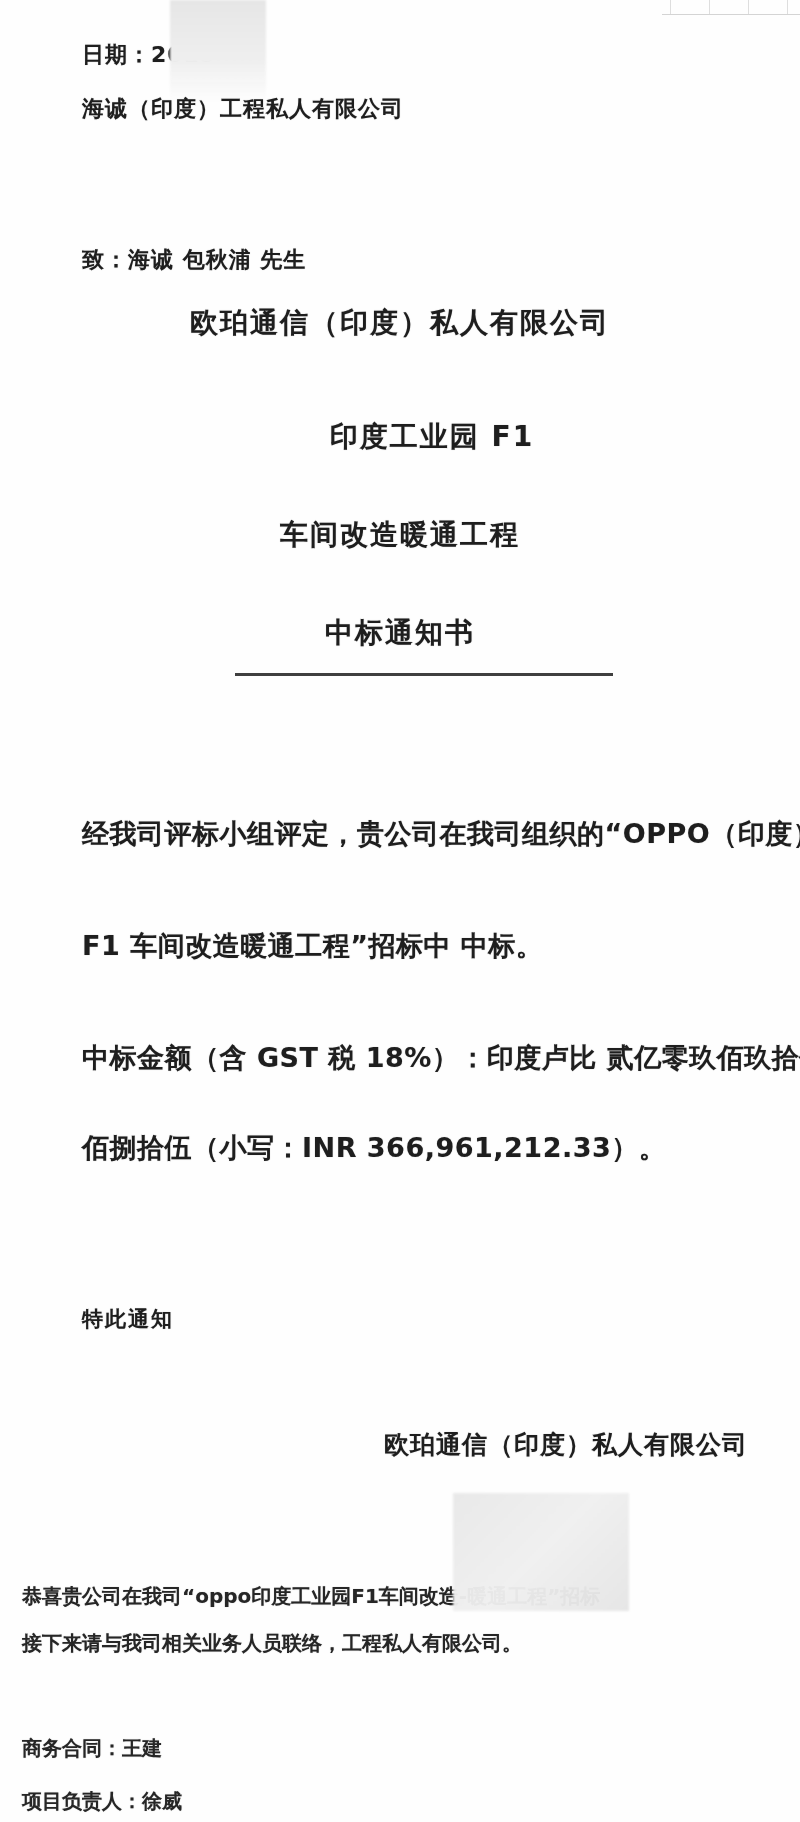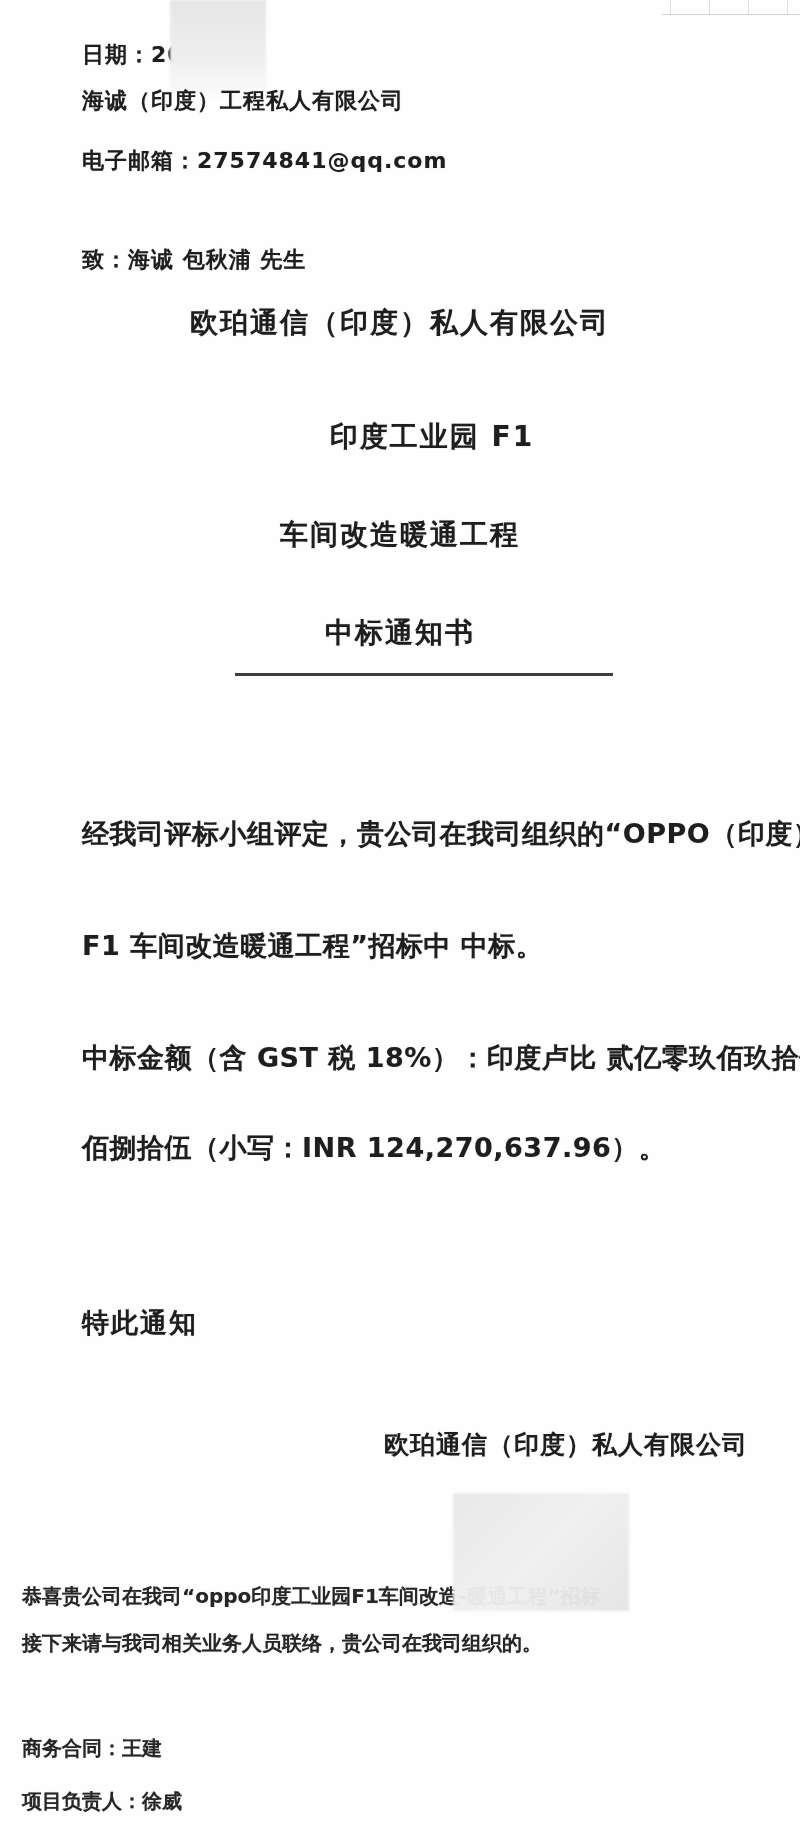--- a/index.html
+++ b/index.html
@@ -19,21 +19,21 @@
   }
   .txt {
     position: absolute;
     font-weight: bold;
     white-space: nowrap;
     text-shadow: 0 0 1px rgba(40,40,40,0.35);
   }
   
   .hdr { left: 82px; font-size: 22px; letter-spacing: 1px; }
   .date-line    { top: 40px; }
-  .company-line { top: 86px; }
+  .company-line { top: 94px; }
   .email-line   { top: 146px; }
   .to-line      { top: 197px; margin-top: 48px; }
 
   
   .ttl { left: 0; width: 100%; text-align: center; font-size: 28px; letter-spacing: 2px; }
   .title-1 { top: 304px; }
   .title-2 { top: 418px; margin-left: 32px; }
   .title-3 { top: 516px; }
   .title-4 { top: 614px; }
   .title-underline {
@@ -44,21 +44,21 @@
     height: 3px;
     background: #3f3f3f;
   }
 
   
   .body-line { left: 82px; font-size: 27px; letter-spacing: 0.5px; }
   .p1-l1 { top: 816px; }
   .p1-l2 { top: 928px; }
   .p2-l1 { top: 1040px; }
   .p2-l2 { top: 1130px; }
-  .notice-line { top: 1305px; left: 82px; font-size: 27px; letter-spacing: 2px; }
+  .notice-line { top: 1305px; left: 82px; font-size: 21px; letter-spacing: 2px; }
   .signature-line {
     top: 1428px;
     left: 0;
     width: 748px;
     text-align: right;
     font-size: 25px;
     letter-spacing: 1px;
   }
 
   
@@ -108,36 +108,35 @@
   <div class="grid-fragment">
     <div class="tick tick-1"></div>
     <div class="tick tick-2"></div>
     <div class="tick tick-3"></div>
     <div class="tick tick-4"></div>
   </div>
 
   <div class="txt hdr date-line">日期：2019</div>
   <div class="blur-patch date-redaction"></div>
   <div class="txt hdr company-line">海诚（印度）工程私人有限公司</div>
-  <div class="txt hdr email-line">电子邮箱：27574841@qq.com</div>
   <div class="txt hdr to-line">致：海诚 包秋浦 先生</div>
 
   <div class="txt ttl title-1">欧珀通信（印度）私人有限公司</div>
   <div class="txt ttl title-2">印度工业园 F1</div>
   <div class="txt ttl title-3">车间改造暖通工程</div>
   <div class="txt ttl title-4">中标通知书</div>
   <div class="title-underline"></div>
 
   <div class="txt body-line p1-l1">经我司评标小组评定，贵公司在我司组织的“OPPO（印度）工业园</div>
   <div class="txt body-line p1-l2">F1 车间改造暖通工程”招标中 中标。</div>
   <div class="txt body-line p2-l1">中标金额（含 GST 税 18%）：印度卢比 贰亿零玖佰玖拾伍万伍仟叁</div>
-  <div class="txt body-line p2-l2">佰捌拾伍（小写：INR 124,270,637.96）。</div>
+  <div class="txt body-line p2-l2">佰捌拾伍（小写：INR 366,961,212.33）。</div>
 
   <div class="txt notice-line">特此通知</div>
   <div class="txt signature-line">欧珀通信（印度）私人有限公司</div>
 
   <div class="txt ftr f-l1">恭喜贵公司在我司“oppo印度工业园F1车间改造-暖通工程”招标</div>
   <div class="blur-patch stamp-redaction"></div>
-  <div class="txt ftr f-l2">接下来请与我司相关业务人员联络，贵公司在我司组织的。</div>
+  <div class="txt ftr f-l2">接下来请与我司相关业务人员联络，工程私人有限公司。</div>
   <div class="txt ftr f-contract">商务合同：王建</div>
   <div class="txt ftr f-manager">项目负责人：徐威</div>
 
 </div>
 
 </body></html>

